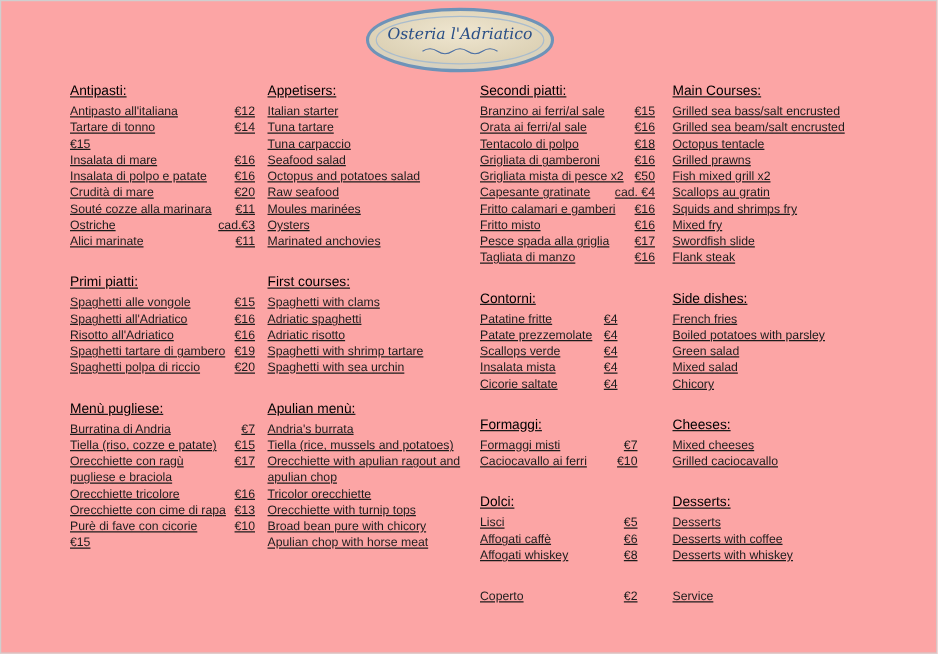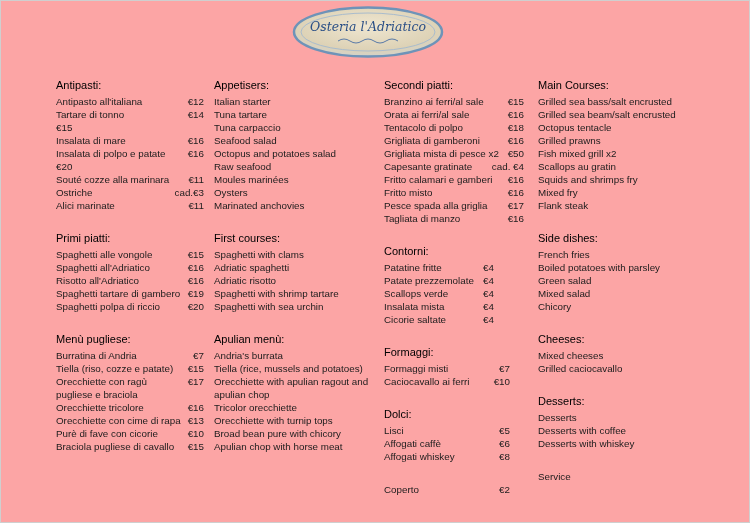--- a/index.html
+++ b/index.html
@@ -14,21 +14,21 @@
     overflow: hidden;
   }
   .logo {
     position: absolute;
     top: 4px;
     left: 290px;
     width: 154px;
     height: 54px;
   }
   .columns { position: absolute; top: 66px; left: 0; width: 100%; height: 455px; }
-  .col { position: absolute; top: 12px; }
+  .col { position: absolute; top: 0; text-decoration: underline; }
   .col-1 { left: 55px;  width: 148px; }
   .col-2 { left: 213px; width: 168px; }
   .col-3 { left: 383px; width: 140px; }
   .col-4 { left: 537px; width: 180px; }
   .section { margin-bottom: 20px; }
   .section-title {
     font-size: 11px;
     font-weight: 500;
     color: #000000;
     margin-bottom: 3px;
@@ -88,20 +88,21 @@
           </div>
           <div class="row">
             <span class="label">Insalata di mare</span>
             <span class="price">€16</span>
           </div>
           <div class="row">
             <span class="label">Insalata di polpo e patate</span>
             <span class="price">€16</span>
           </div>
           <div class="row">
+            <span class="label">Crudità di mare</span>
             <span class="price">€20</span>
           </div>
           <div class="row">
             <span class="label">Souté cozze alla marinara</span>
             <span class="price">€11</span>
           </div>
           <div class="row">
             <span class="label">Ostriche</span>
             <span class="price">cad.€3</span>
           </div>
@@ -153,21 +154,20 @@
           </div>
           <div class="row">
             <span class="label">Orecchiette con cime di rapa</span>
             <span class="price">€13</span>
           </div>
           <div class="row">
             <span class="label">Purè di fave con cicorie</span>
             <span class="price">€10</span>
           </div>
           <div class="row">
-            <span class="label">Braciola pugliese di cavallo</span>
             <span class="price">€15</span>
           </div>
         </div>
       </div>
       <div class="col col-2">
         <div class="section">
           <div class="section-title">Appetisers:</div>
           <div class="row">
             <span class="label">Italian starter</span>
           </div>
@@ -358,20 +358,23 @@
             <span class="label">Fish mixed grill x2</span>
           </div>
           <div class="row">
             <span class="label">Scallops au gratin</span>
           </div>
           <div class="row">
             <span class="label">Squids and shrimps fry</span>
           </div>
           <div class="row">
             <span class="label">Mixed fry</span>
+          </div>
+          <div class="row">
+            <span class="label">Swordfish slide</span>
           </div>
           <div class="row">
             <span class="label">Flank steak</span>
           </div>
         </div>
         <div class="section">
           <div class="section-title">Side dishes:</div>
           <div class="row">
             <span class="label">French fries</span>
           </div>

